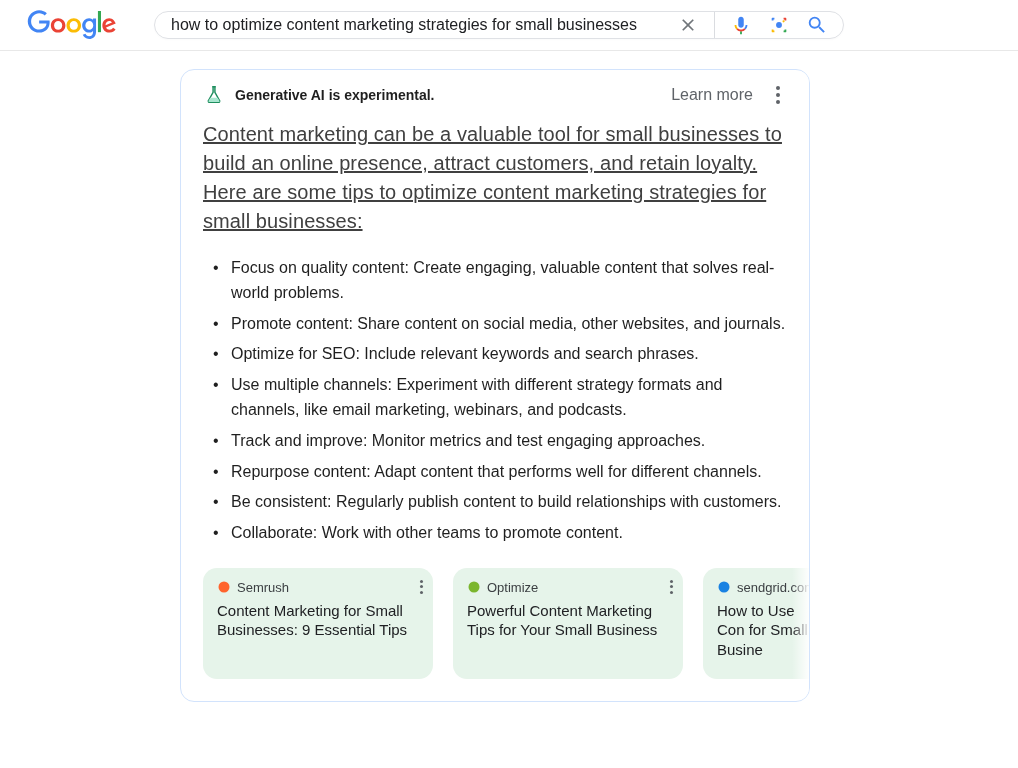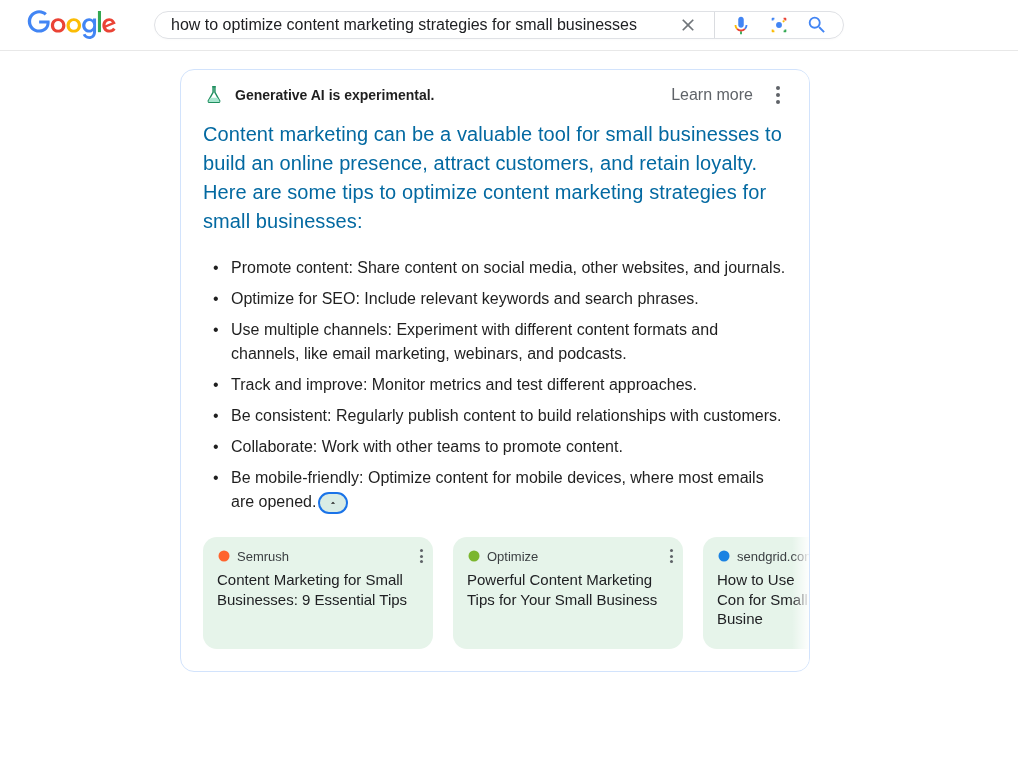--- a/index.html
+++ b/index.html
@@ -86,23 +86,24 @@
   }
   .kebab {
     width: 18px; display:flex; flex-direction:column; align-items:center; gap:3px;
     cursor:pointer;
   }
   .kebab span { width:4px; height:4px; background:#5f6368; border-radius:50%; }
 
   .intro {
     font-size: 20px;
     line-height: 1.45;
-    color: #0369a1;
+    color: #404040;
     margin-bottom: 20px;
     letter-spacing: 0.1px;
+    text-decoration: underline;
   }
 
   ul.tips {
     list-style: none;
     padding: 0;
   }
   ul.tips li {
     position: relative;
     padding-left: 28px;
     font-size: 16px;
@@ -246,31 +247,28 @@
       <span class="kebab">
           <span></span>
           <span></span>
           <span></span>
         </span>
     </div>
 
     <div class="intro">Content marketing can be a valuable tool for small businesses to build an online presence, attract customers, and retain loyalty. Here are some tips to optimize content marketing strategies for small businesses:</div>
 
     <ul class="tips" id="tips-list">
+        <li>Focus on quality content: Create engaging, valuable content that solves real-world problems.</li>
         <li>Promote content: Share content on social media, other websites, and journals.</li>
         <li>Optimize for SEO: Include relevant keywords and search phrases.</li>
-        <li>Use multiple channels: Experiment with different content formats and channels, like email marketing, webinars, and podcasts.</li>
-        <li>Track and improve: Monitor metrics and test different approaches.</li>
+        <li>Use multiple channels: Experiment with different strategy formats and channels, like email marketing, webinars, and podcasts.</li>
+        <li>Track and improve: Monitor metrics and test engaging approaches.</li>
+        <li>Repurpose content: Adapt content that performs well for different channels.</li>
         <li>Be consistent: Regularly publish content to build relationships with customers.</li>
         <li>Collaborate: Work with other teams to promote content.</li>
-        <li>Be mobile-friendly: Optimize content for mobile devices, where most emails are opened.<span class="collapse-pill">
-            <svg viewBox="0 0 24 24">
-              <path fill="#1f1f1f" d="M7 14l5-5 5 5z"></path>
-            </svg>
-          </span></li>
       </ul>
 
     <div class="cards-row" id="cards-row">
         <div class="cite-card">
           <span class="card-kebab">
             <span></span>
             <span></span>
             <span></span>
           </span>
           <div class="cite-hdr">

